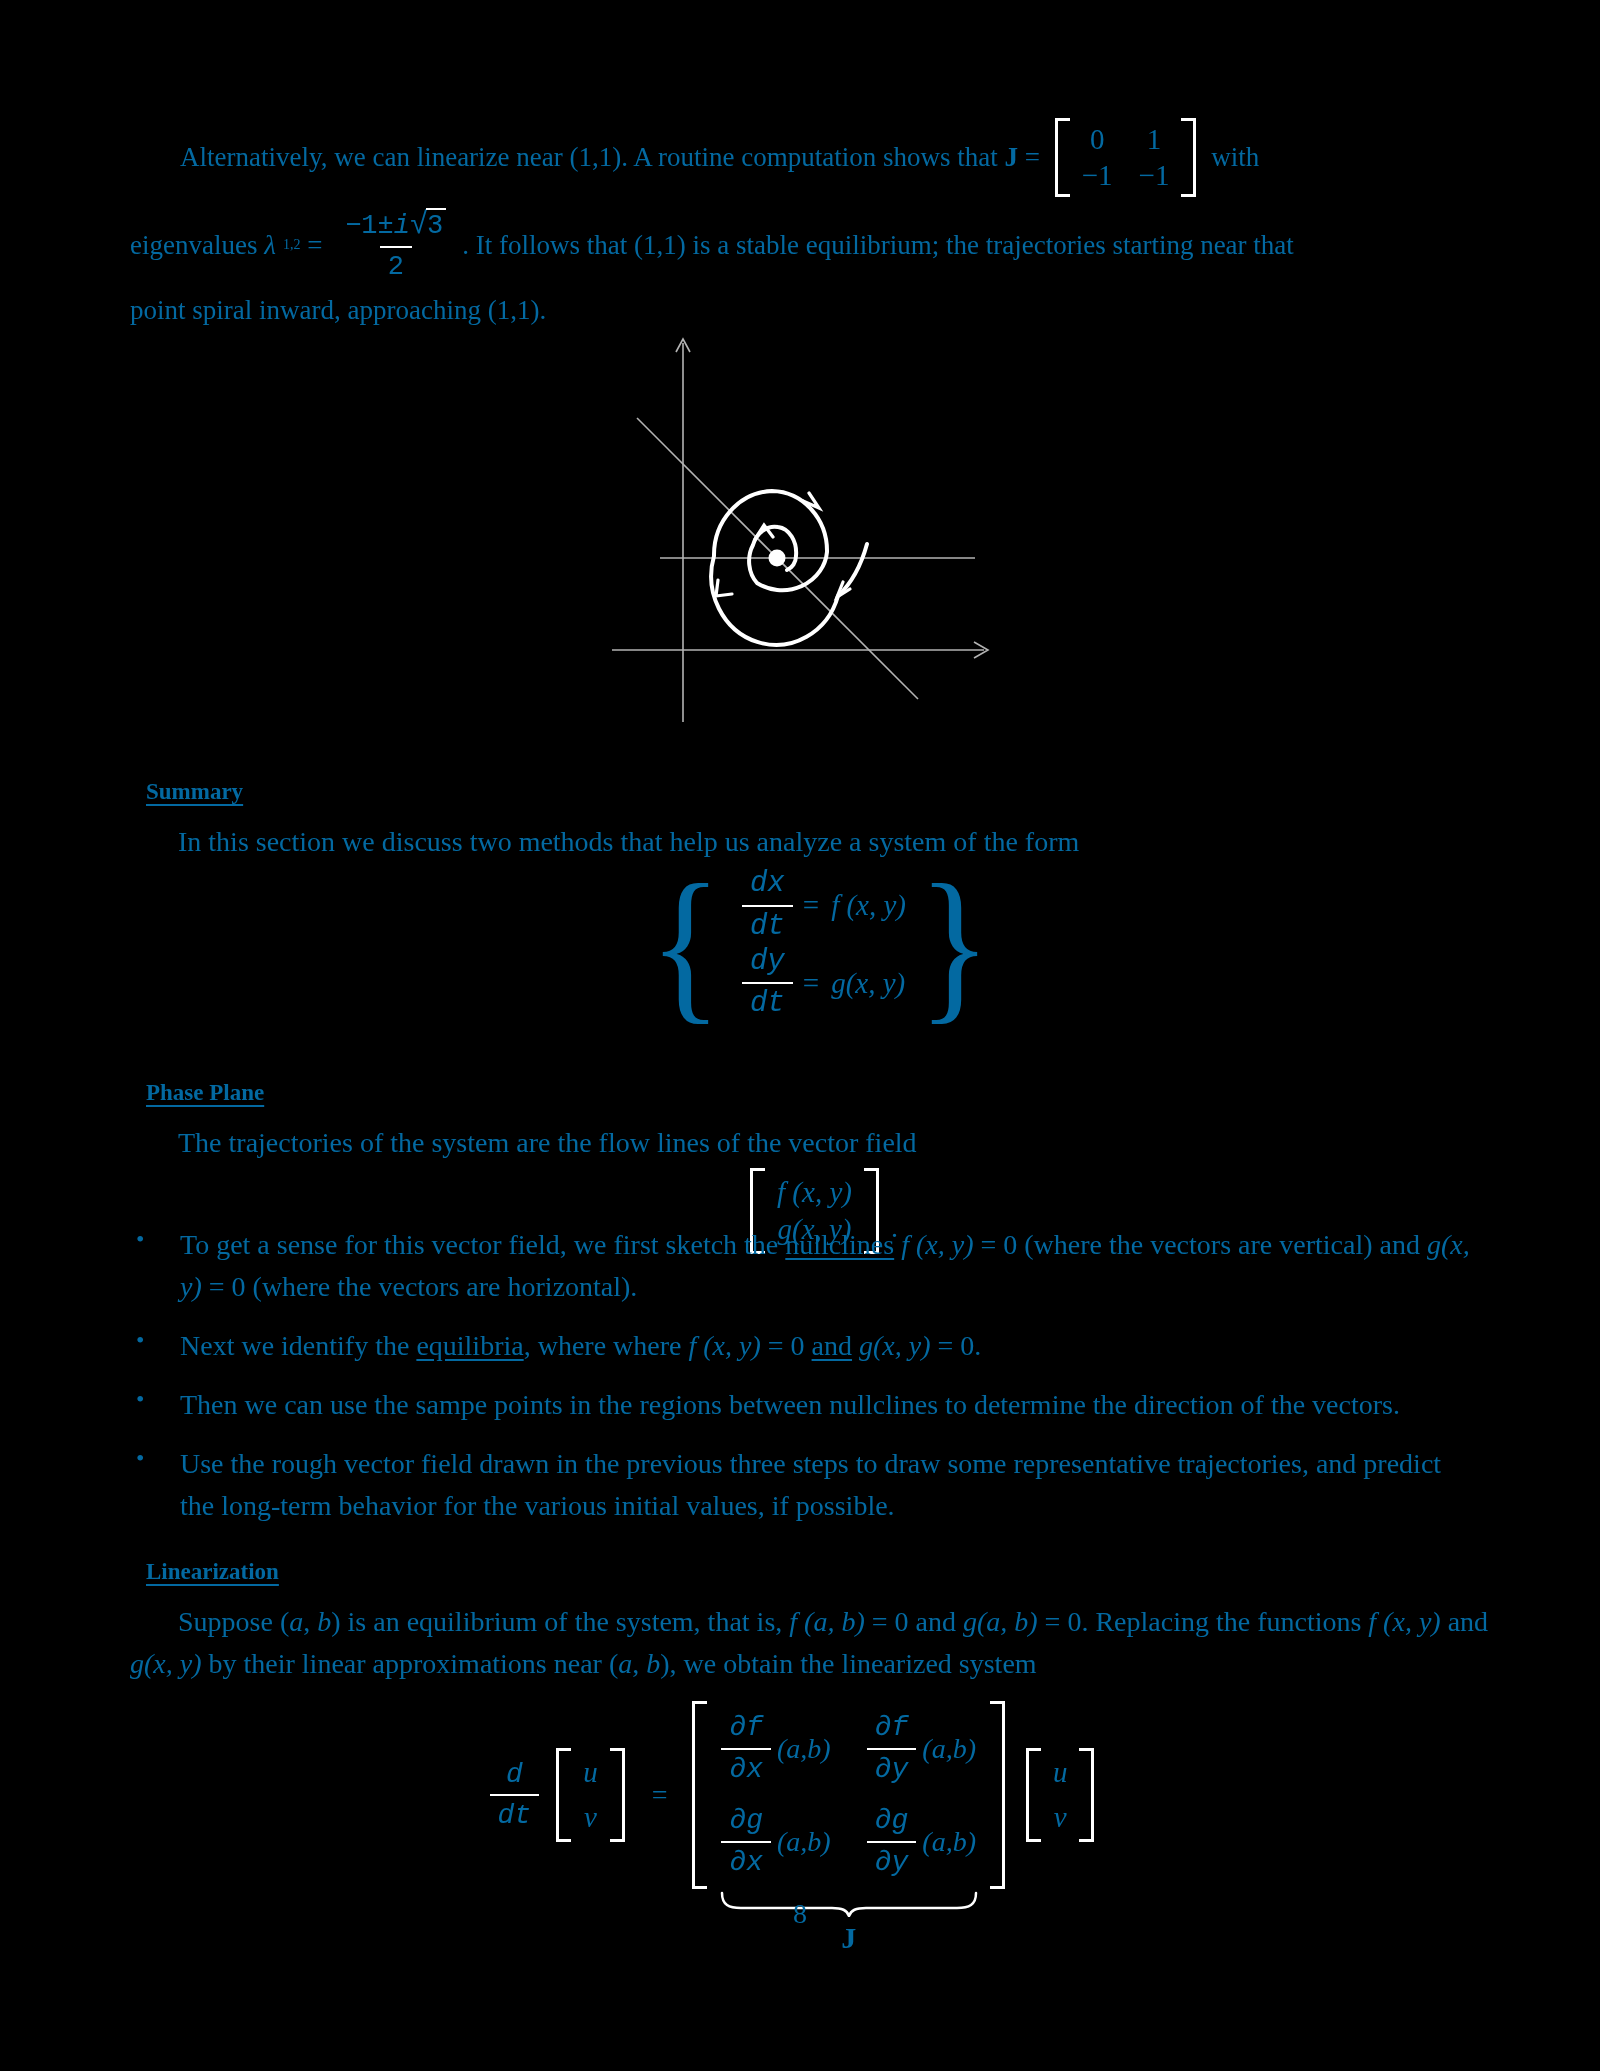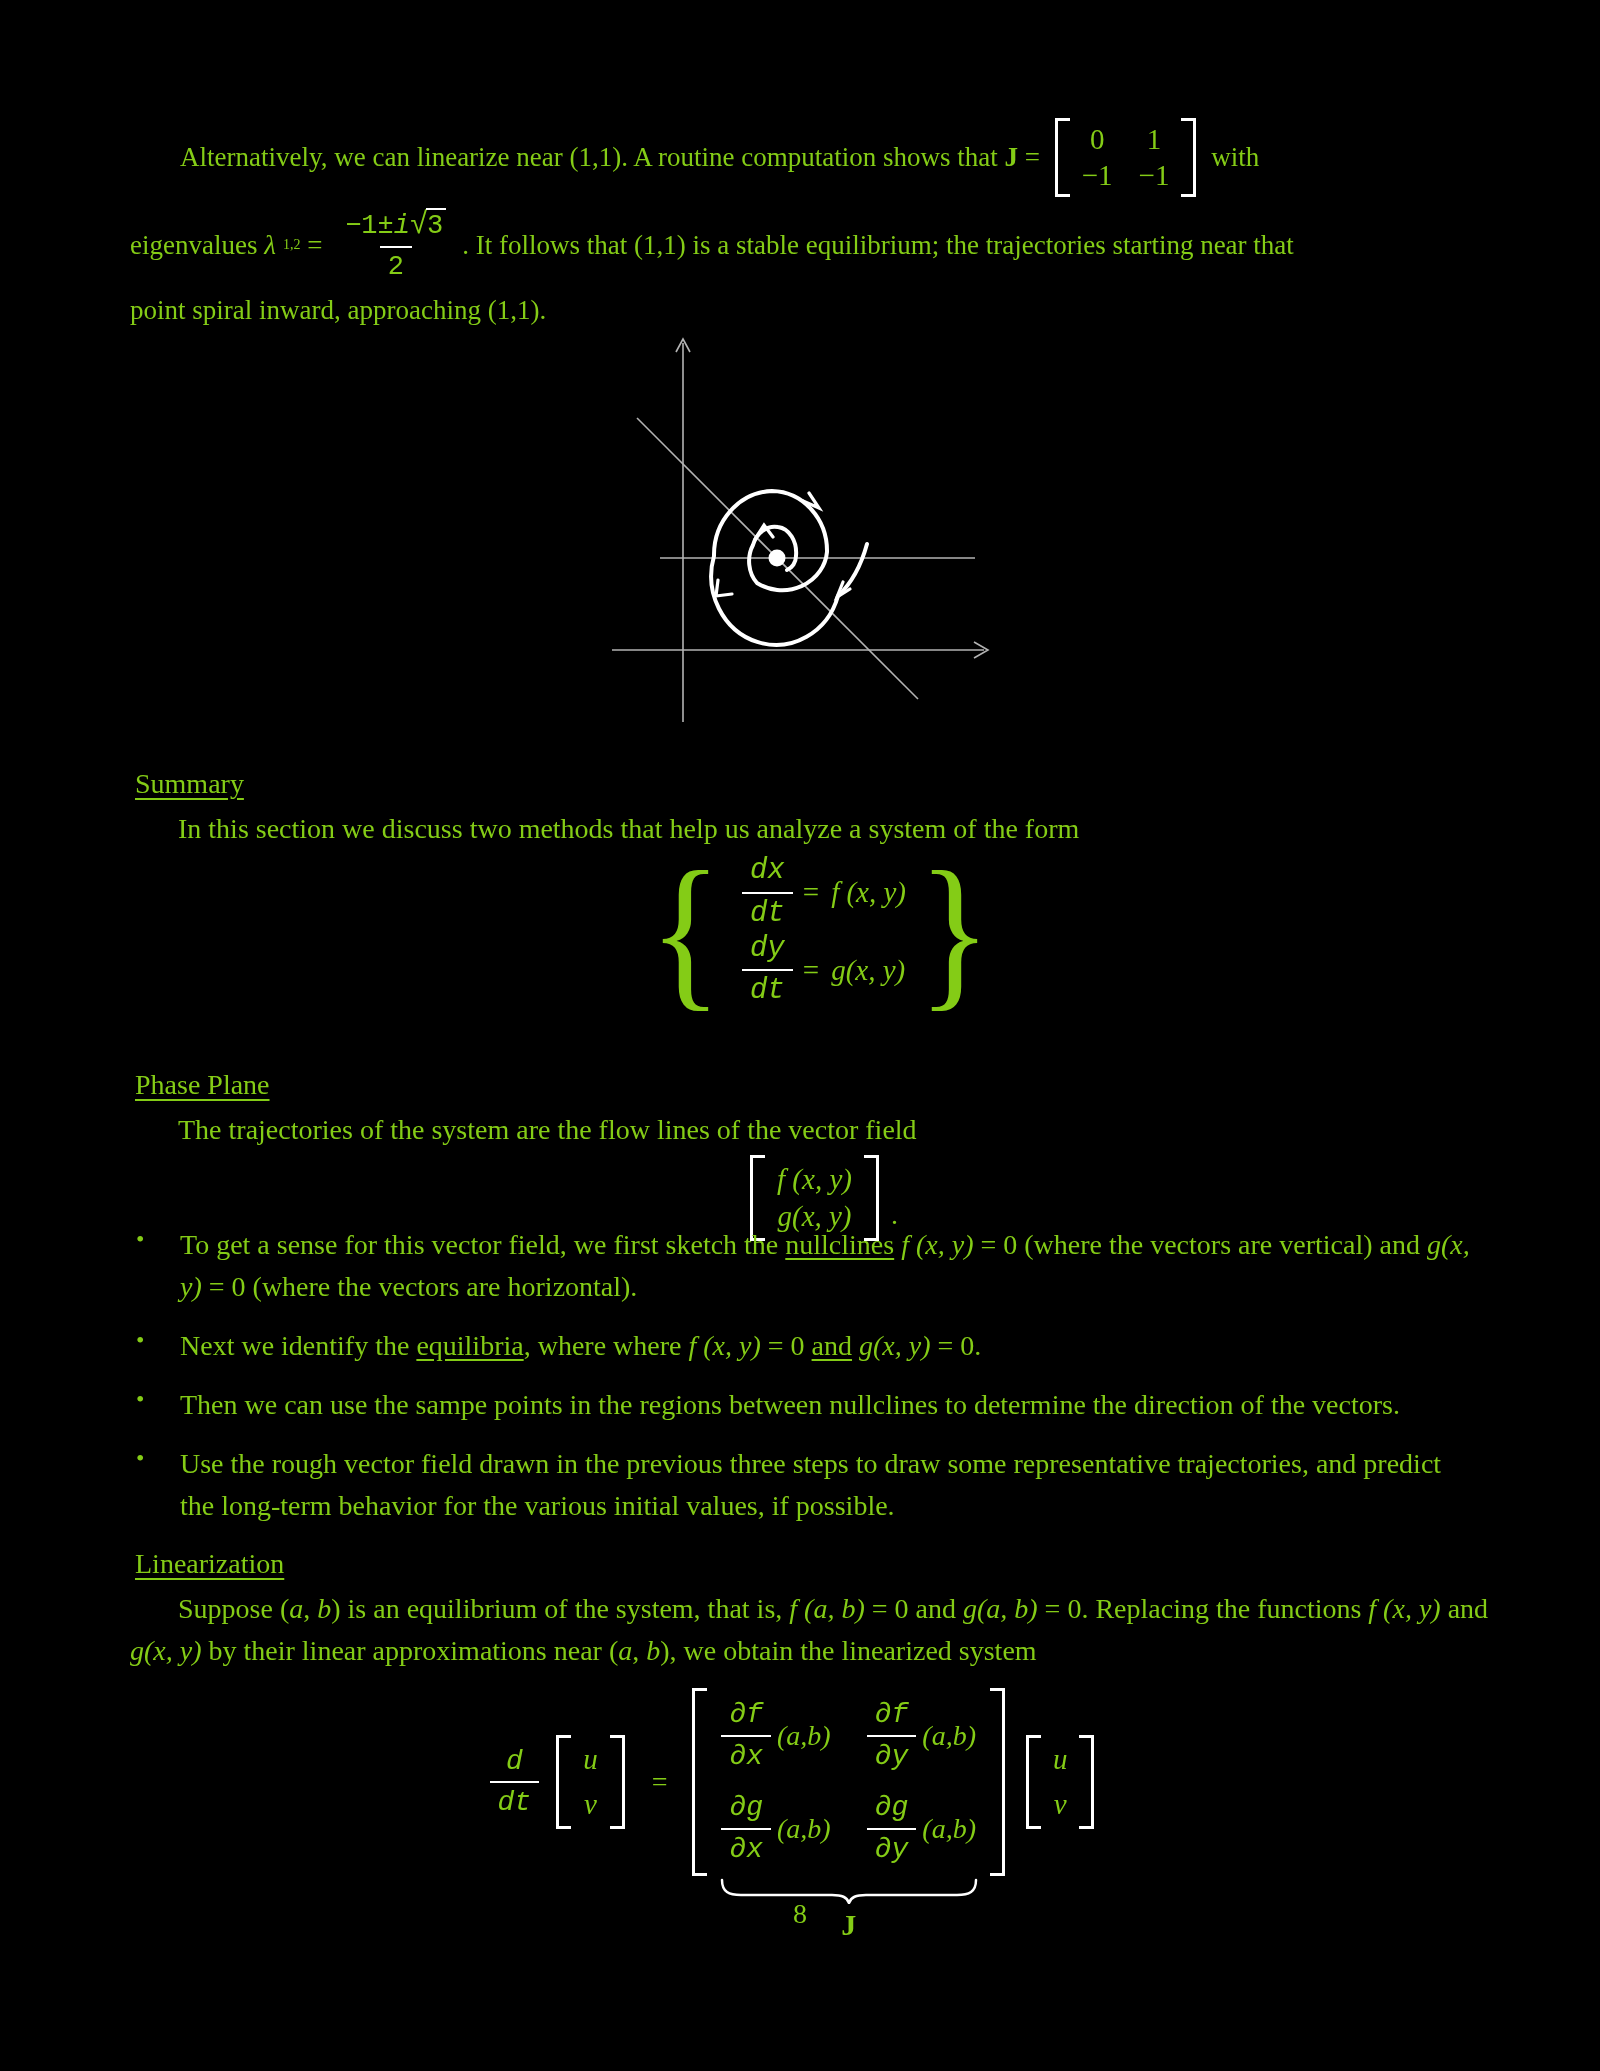--- a/index.html
+++ b/index.html
@@ -1,21 +1,21 @@
 <!DOCTYPE html>
 <html><head>
 <meta charset="utf-8">
 <style>
   html,body{margin:0;padding:0;background:#000;}
-  .page{position:relative;width:1600px;height:2071px;background:#000000;color:#84cc16;
+  .page{position:relative;width:1600px;height:2071px;background:#000000;color:#0369a1;
         font-family:"Liberation Serif",serif;font-size:28px;overflow:hidden;}
   .it{font-style:italic;}
   .bold{font-weight:bold;}
   .u{text-decoration:underline;text-underline-offset:4px;}
-  .heading{font-size:28px;font-weight:normal;text-decoration:underline;text-underline-offset:5px;margin:5px;}
+  .heading{font-size:23px;font-weight:bold;text-decoration:underline;text-underline-offset:5px;margin:16px;}
   .sec{position:absolute;left:130px;width:1380px;}
   .para{margin:8px 0 0 0;line-height:1.5;}
   .indent1{text-indent:48px;}
   .center-row{display:flex;justify-content:center;align-items:center;margin-top:4px;}
 
   
   .intro{position:absolute;left:130px;top:118px;width:1420px;font-size:27px;}
   .mline{white-space:nowrap;margin-bottom:10px;}
   .mline > span, .mline > sub{vertical-align:middle;}
   .ind{display:inline-block;width:50px;}

